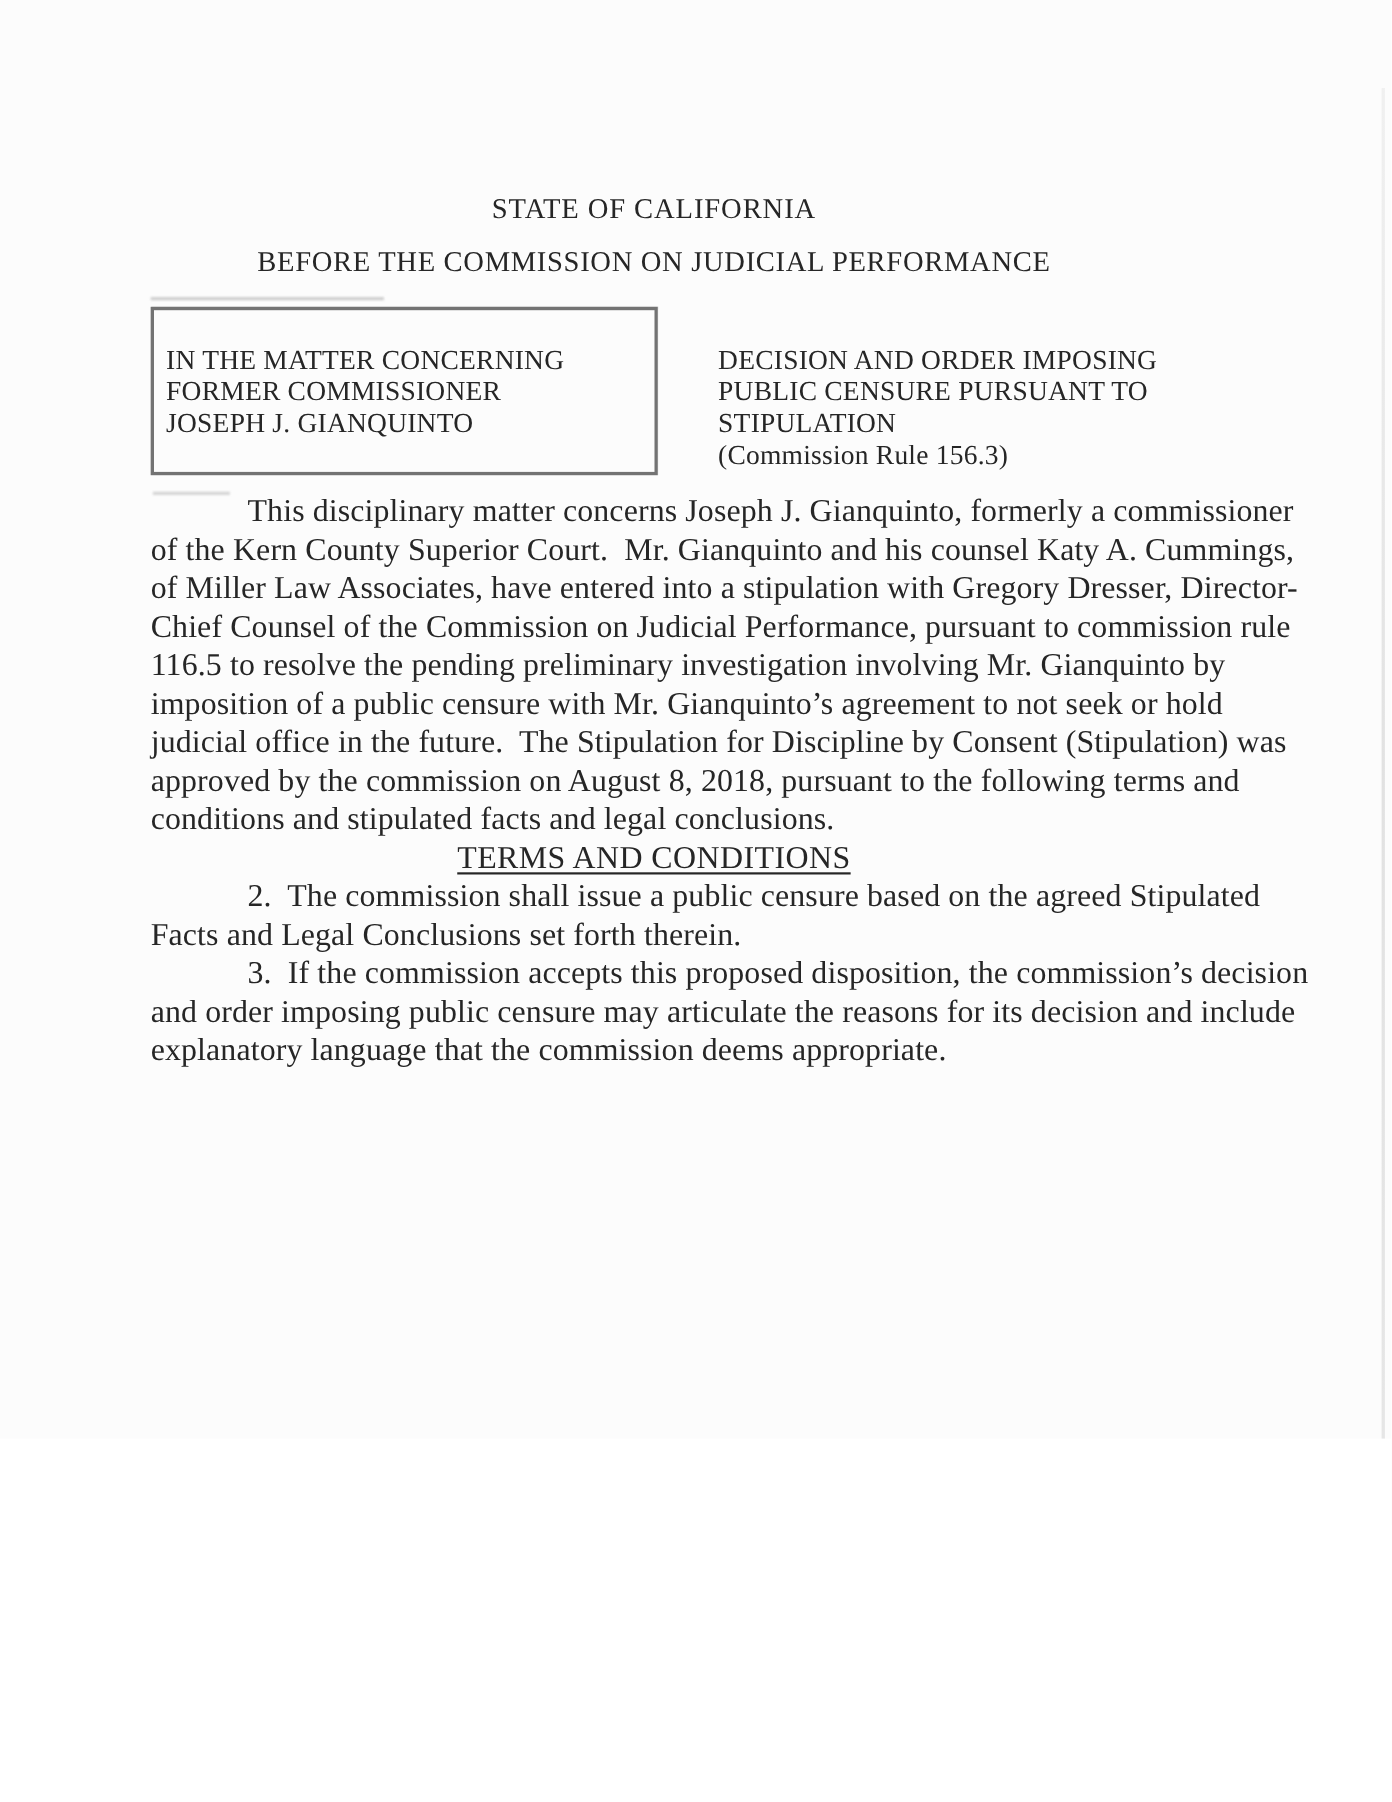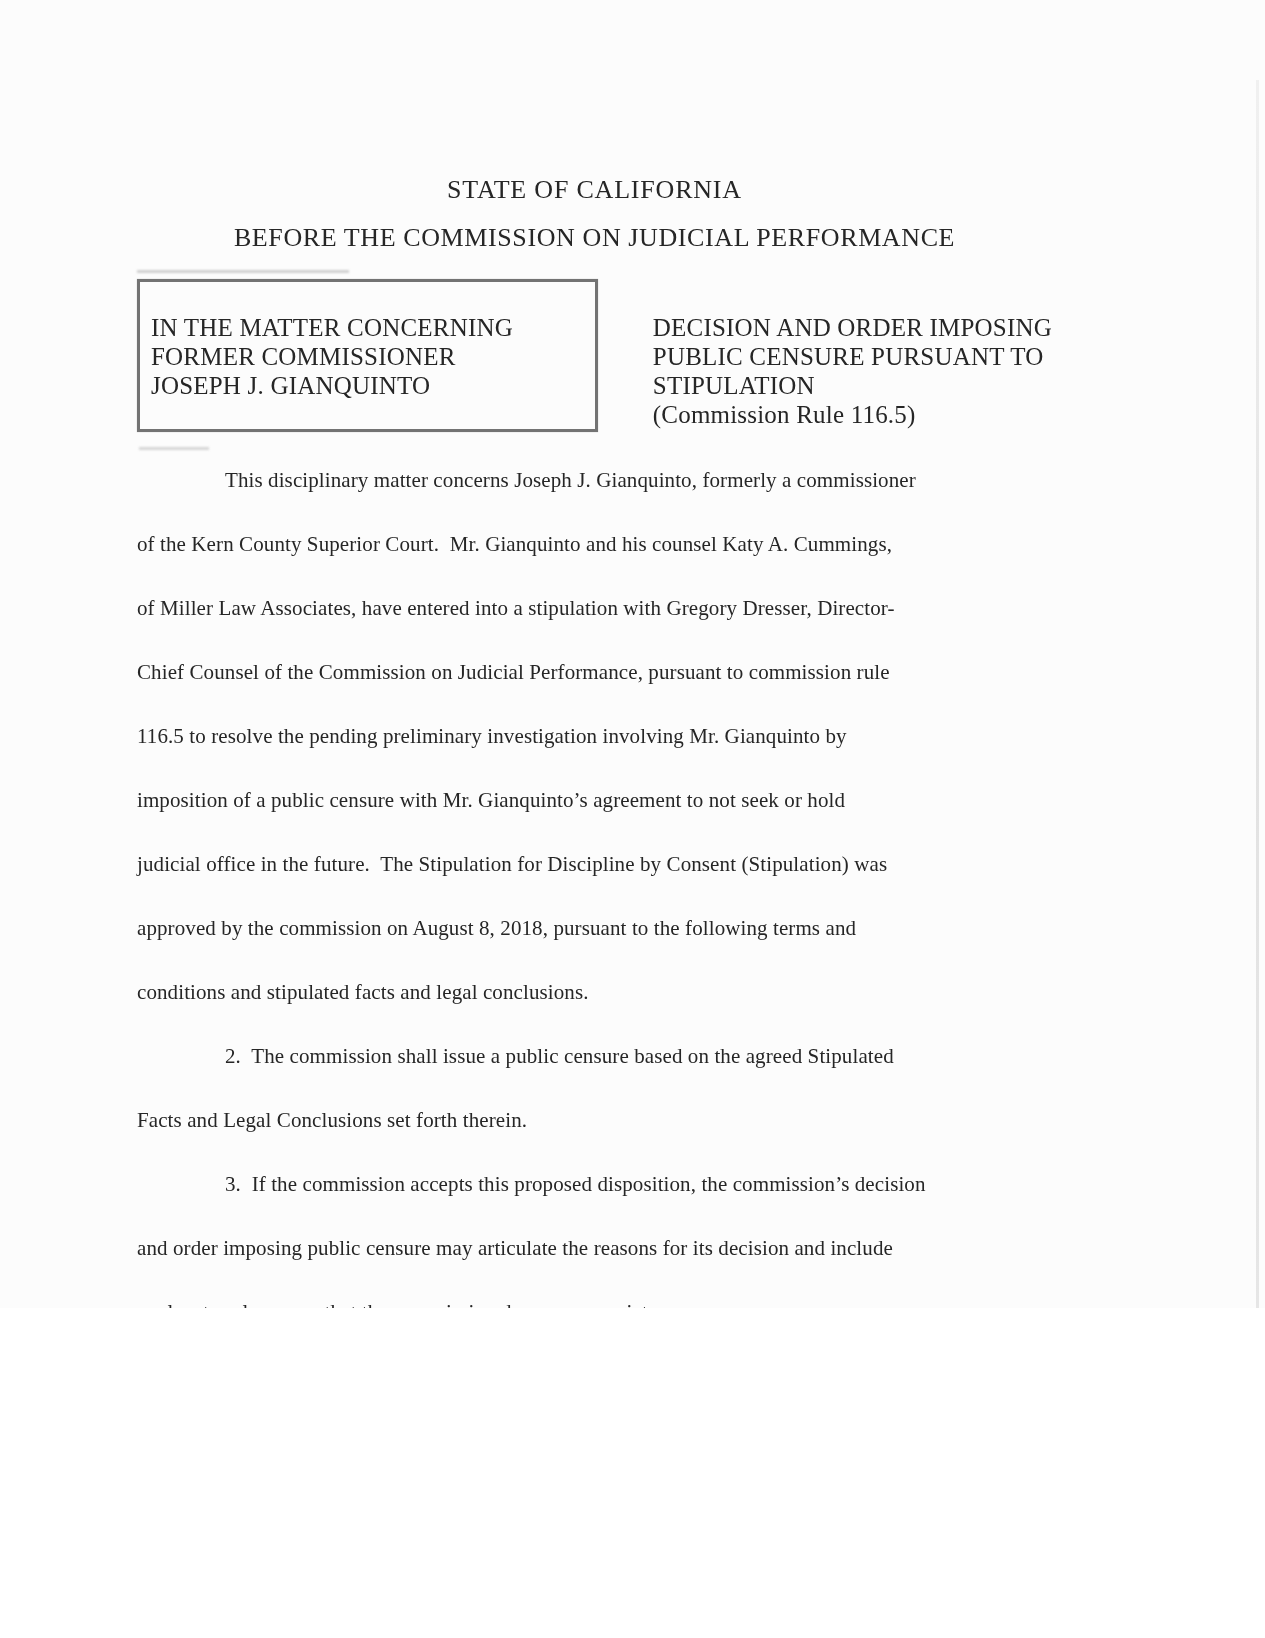--- a/index.html
+++ b/index.html
@@ -54,22 +54,22 @@
   .caption-right {
     margin-left: 55px;
     padding-top: 34px;
     font-size: 25px;
     line-height: 29px;
     white-space: pre;
     letter-spacing: 0.2px;
   }
   .body-text {
     margin-top: 16px;
-    font-size: 21px;
-    line-height: 64px;
+    font-size: 29px;
+    line-height: 35px;
     letter-spacing: 0.1px;
   }
   .para {
     white-space: pre;
     text-indent: 88px;
   }
   .section-heading {
     text-align: center;
     white-space: pre;
     text-decoration: underline;
@@ -117,35 +117,36 @@
 
     <div class="doc-subtitle">BEFORE THE COMMISSION ON JUDICIAL PERFORMANCE</div>
 
     <div class="caption-row">
       <div class="caption-box">IN THE MATTER CONCERNING
 FORMER COMMISSIONER
 JOSEPH J. GIANQUINTO</div>
       <div class="caption-right">DECISION AND ORDER IMPOSING
 PUBLIC CENSURE PURSUANT TO
 STIPULATION
-(Commission Rule 116.5)</div>
+(Commission Rule 156.3)</div>
     </div>
 
     <div class="body-text">
 
       <div class="para">This disciplinary matter concerns Joseph J. Gianquinto, formerly a commissioner
 of the Kern County Superior Court.  Mr. Gianquinto and his counsel Katy A. Cummings,
 of Miller Law Associates, have entered into a stipulation with Gregory Dresser, Director-
 Chief Counsel of the Commission on Judicial Performance, pursuant to commission rule
 116.5 to resolve the pending preliminary investigation involving Mr. Gianquinto by
 imposition of a public censure with Mr. Gianquinto’s agreement to not seek or hold
 judicial office in the future.  The Stipulation for Discipline by Consent (Stipulation) was
 approved by the commission on August 8, 2018, pursuant to the following terms and
 conditions and stipulated facts and legal conclusions.</div>
 
+      <div class="section-heading">TERMS AND CONDITIONS</div>
 
 
       <div class="para">2.  The commission shall issue a public censure based on the agreed Stipulated
 Facts and Legal Conclusions set forth therein.</div>
 
       <div class="para">3.  If the commission accepts this proposed disposition, the commission’s decision
 and order imposing public censure may articulate the reasons for its decision and include
 explanatory language that the commission deems appropriate.</div>
 
 

